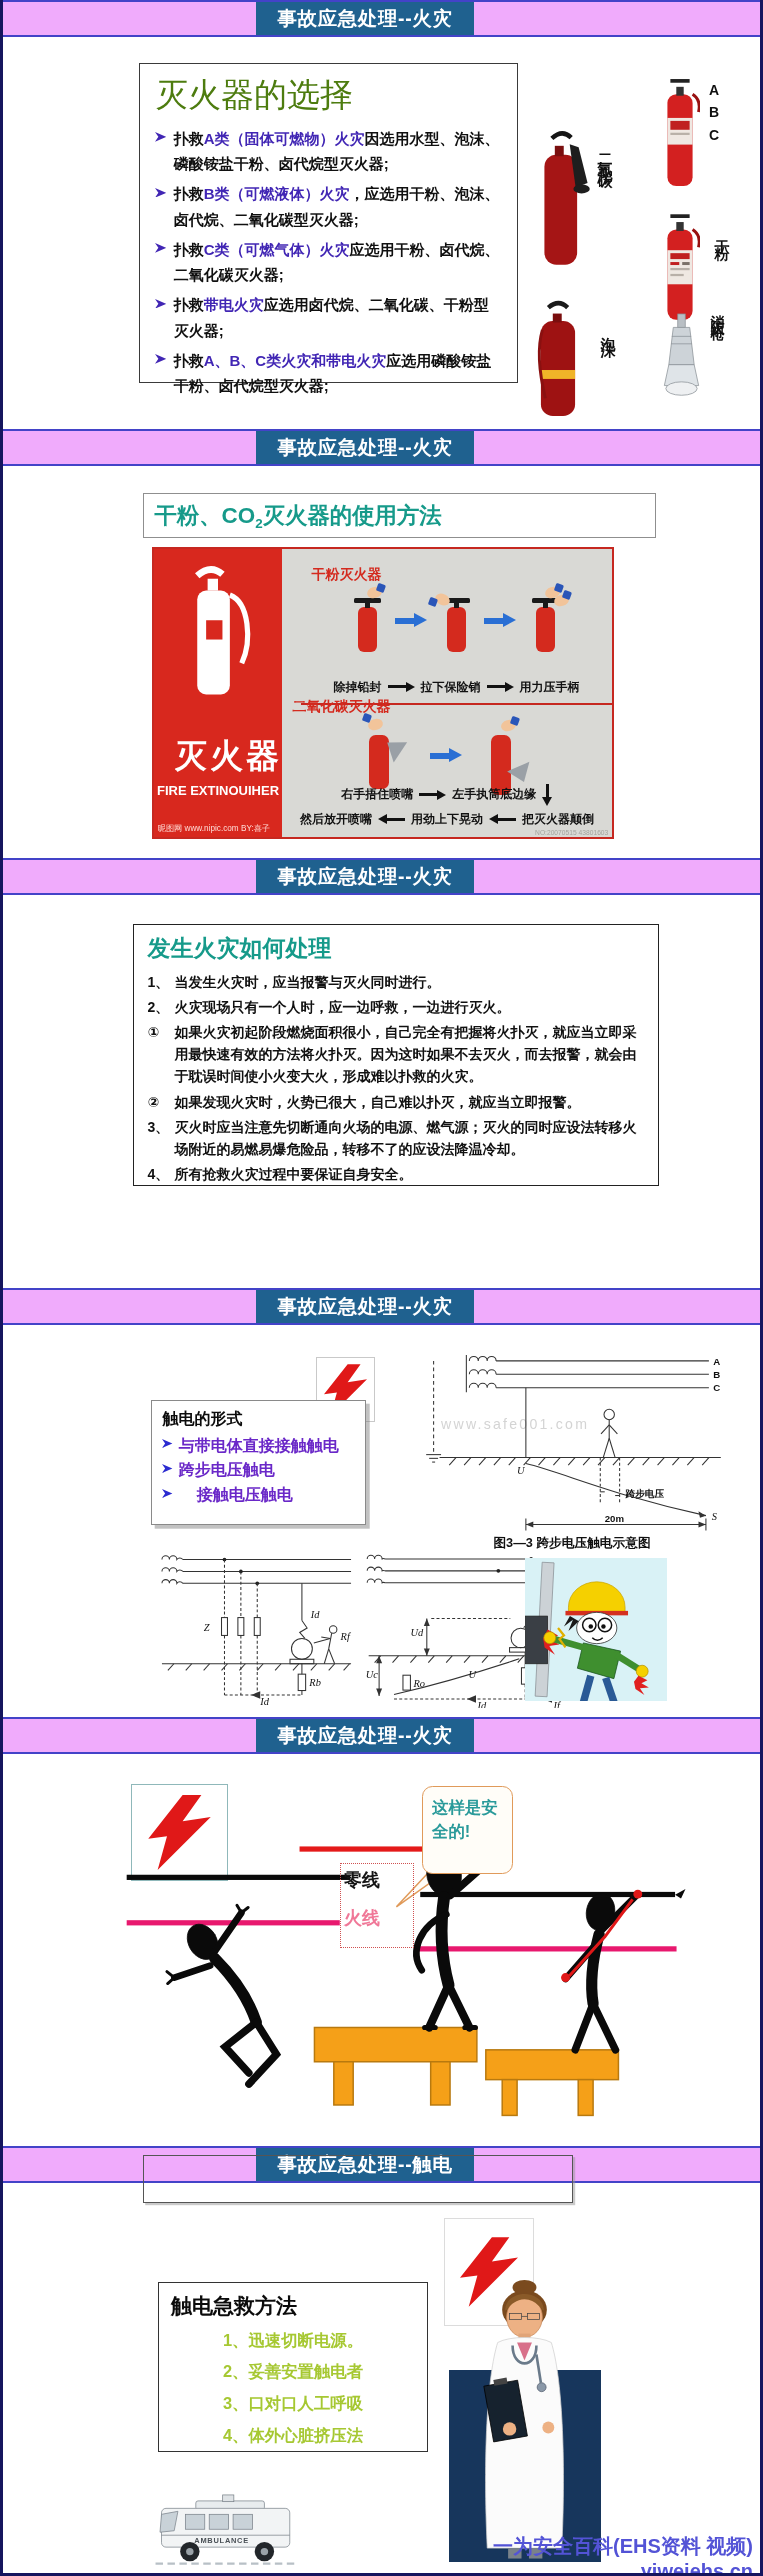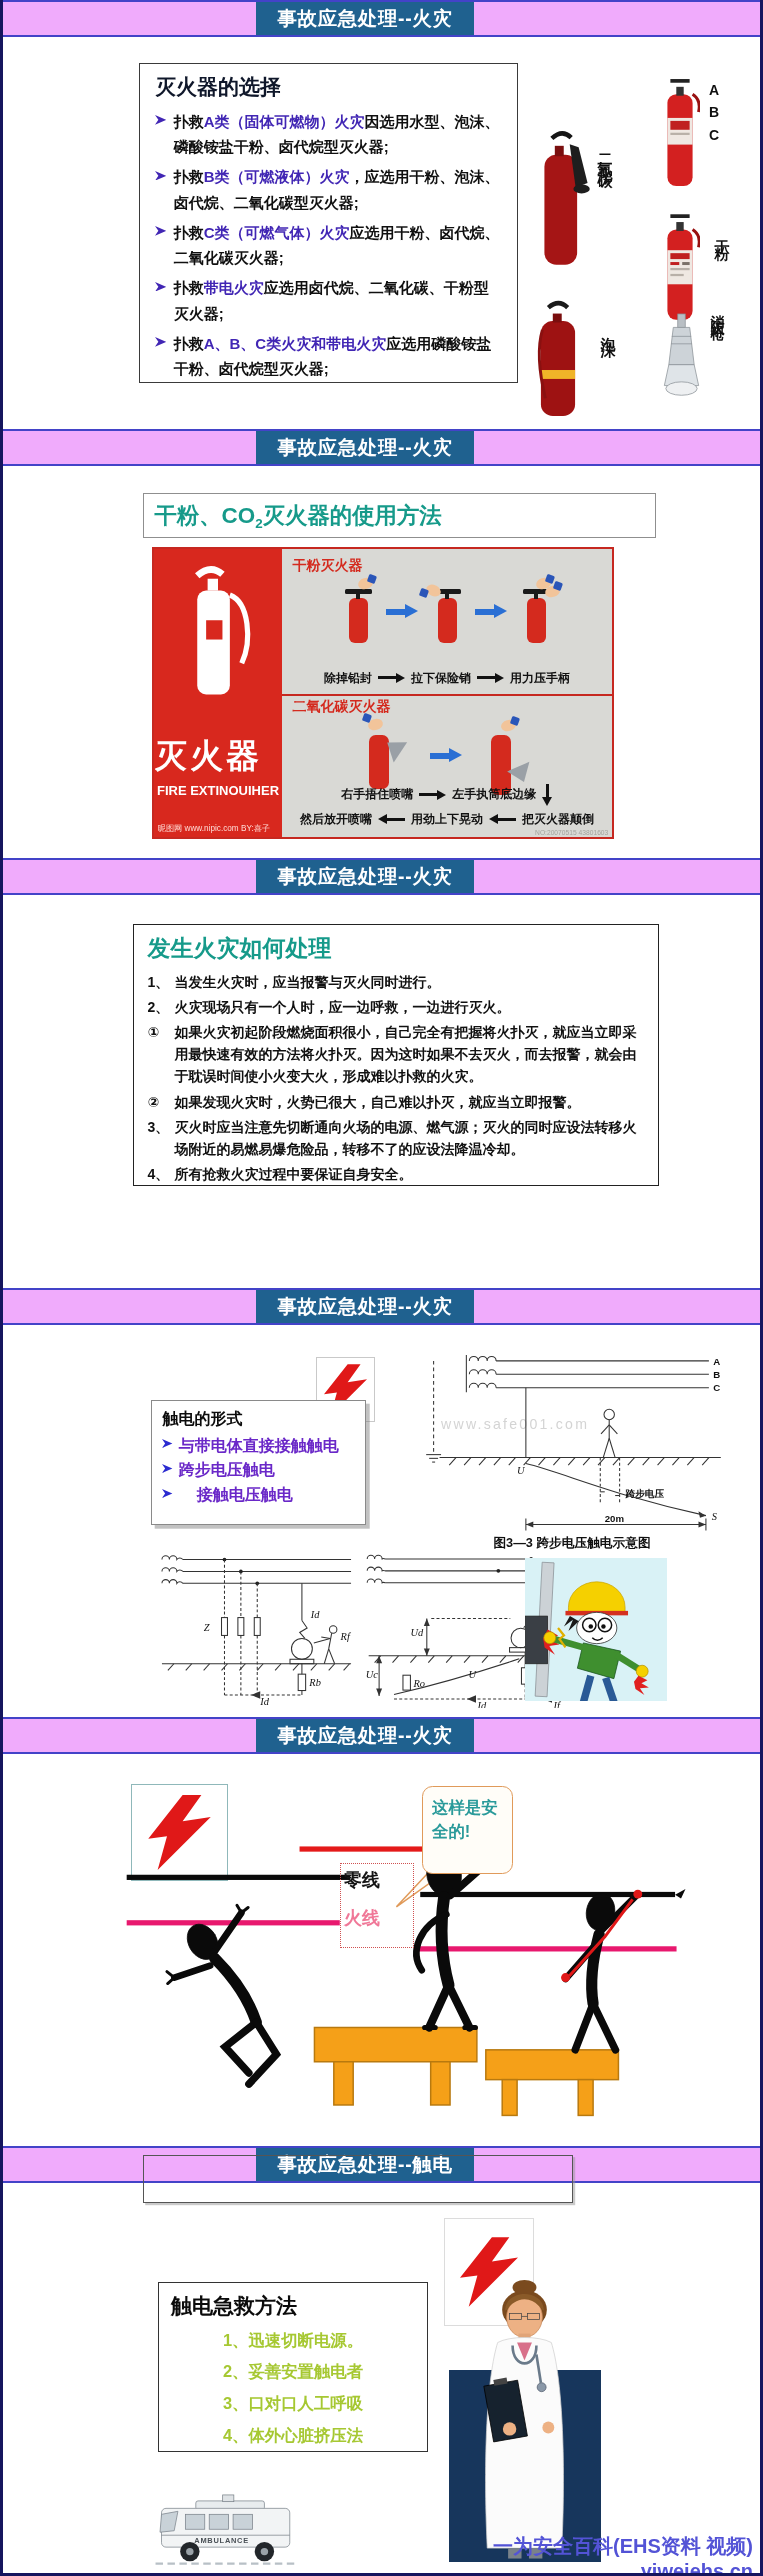--- a/index.html
+++ b/index.html
@@ -10,44 +10,44 @@
   .slide{position:absolute;left:0;width:757px;height:429px;background:#fff;overflow:hidden;}
   
   .band{position:absolute;top:0;left:0;right:0;height:33px;background:#f0abfc;
         border-top:2.2px solid #4343c8;border-bottom:2.2px solid #4343c8;z-index:2;}
   .band-box{position:absolute;left:253px;top:0;bottom:0;width:218px;background:#1f618f;
         display:flex;align-items:center;justify-content:center;}
   .band-title{color:#ffffff;font-weight:bold;font-size:19.4px;white-space:nowrap;letter-spacing:0.7px;}
   
   .s1-box{position:absolute;left:136px;top:63px;width:379px;height:320px;border:1.5px solid #3a3a3a;
           background:#fff;padding:7.5px 15px;box-sizing:border-box;}
-  .s1-title{font-size:21px;font-weight:bold;color:#0f172a;margin:1.5px 0 7.5px 0;}
+  .s1-title{font-size:33px;font-weight:normal;color:#4d7c0f;margin:1.5px 0 7.5px 0;}
   .s1-bullet{display:flex;gap:7.5px;margin:4.5px 0;}
   .s1-mark{flex:none;margin-top:6.7px;}
   .s1-text{font-size:15px;font-weight:bold;color:#101010;line-height:1.7;}
   .hl{color:#4126b4;}
   .ext{position:absolute;}
   .ext-label{position:absolute;font-weight:bold;color:#101010;}
   .v-label{writing-mode:vertical-rl;letter-spacing:6px;font-size:15px;}
   .abc-label{white-space:pre-line;font-size:14px;line-height:1.6;}
   
   .s2-titlebox{position:absolute;left:140px;top:64px;width:513px;height:45px;background:#fff;
           border:1.5px solid #8f8f8f;box-sizing:border-box;display:flex;align-items:center;padding-left:10.4px;}
   .s2-title{color:#169a8a;font-weight:bold;font-size:22.4px;}
   .s2-title sub{font-size:13.4px;}
   .poster{position:absolute;left:149px;top:118px;width:462px;height:292px;border:2.2px solid #c62820;
           box-sizing:border-box;display:flex;}
   .p-left{width:128px;background:#d8281e;position:relative;flex:none;}
-  .p-big{position:absolute;bottom:58px;left:0;right:0;text-align:left;color:#fff;font-size:33px;
+  .p-big{position:absolute;bottom:58px;left:0;right:0;text-align:right;color:#fff;font-size:33px;
          font-weight:bold;letter-spacing:3px;}
   .p-en{position:absolute;bottom:39px;left:0;right:0;text-align:center;color:#fff;font-size:13px;font-weight:bold;}
   .p-wm{position:absolute;bottom:3px;left:3.7px;color:#ffd9d4;font-size:8.2px;}
   .p-right{flex:1;background:#d9d9d5;position:relative;}
   .p-sec{position:absolute;left:0;right:0;}
-  .p-sec-top{top:3px;height:142px;border-bottom:2.2px solid #c62820;}
+  .p-sec-top{top:12px;height:142px;border-bottom:2.2px solid #c62820;margin-left:19px;}
   .p-sec-bot{top:144px;bottom:0;text-align:center;}
   .p-sec-title{position:absolute;top:5.2px;left:10.4px;color:#d42a1e;font-weight:bold;font-size:14px;}
   .p-ill-row{position:absolute;top:25px;left:0;right:0;display:flex;justify-content:center;
              align-items:center;gap:9px;}
   .p-step-row{position:absolute;left:0;right:0;display:flex;justify-content:center;align-items:center;
               gap:6px;font-weight:bold;font-size:12px;color:#111;}
   .p-serial{position:absolute;right:3.7px;bottom:1.5px;font-size:6.7px;color:#a3a39d;}
   
   .mx{position:relative;width:37px;height:69px;flex:none;}
   .mx-b{position:absolute;left:9px;top:21px;width:19.4px;height:45px;background:#d42a1e;border-radius:6px;}

